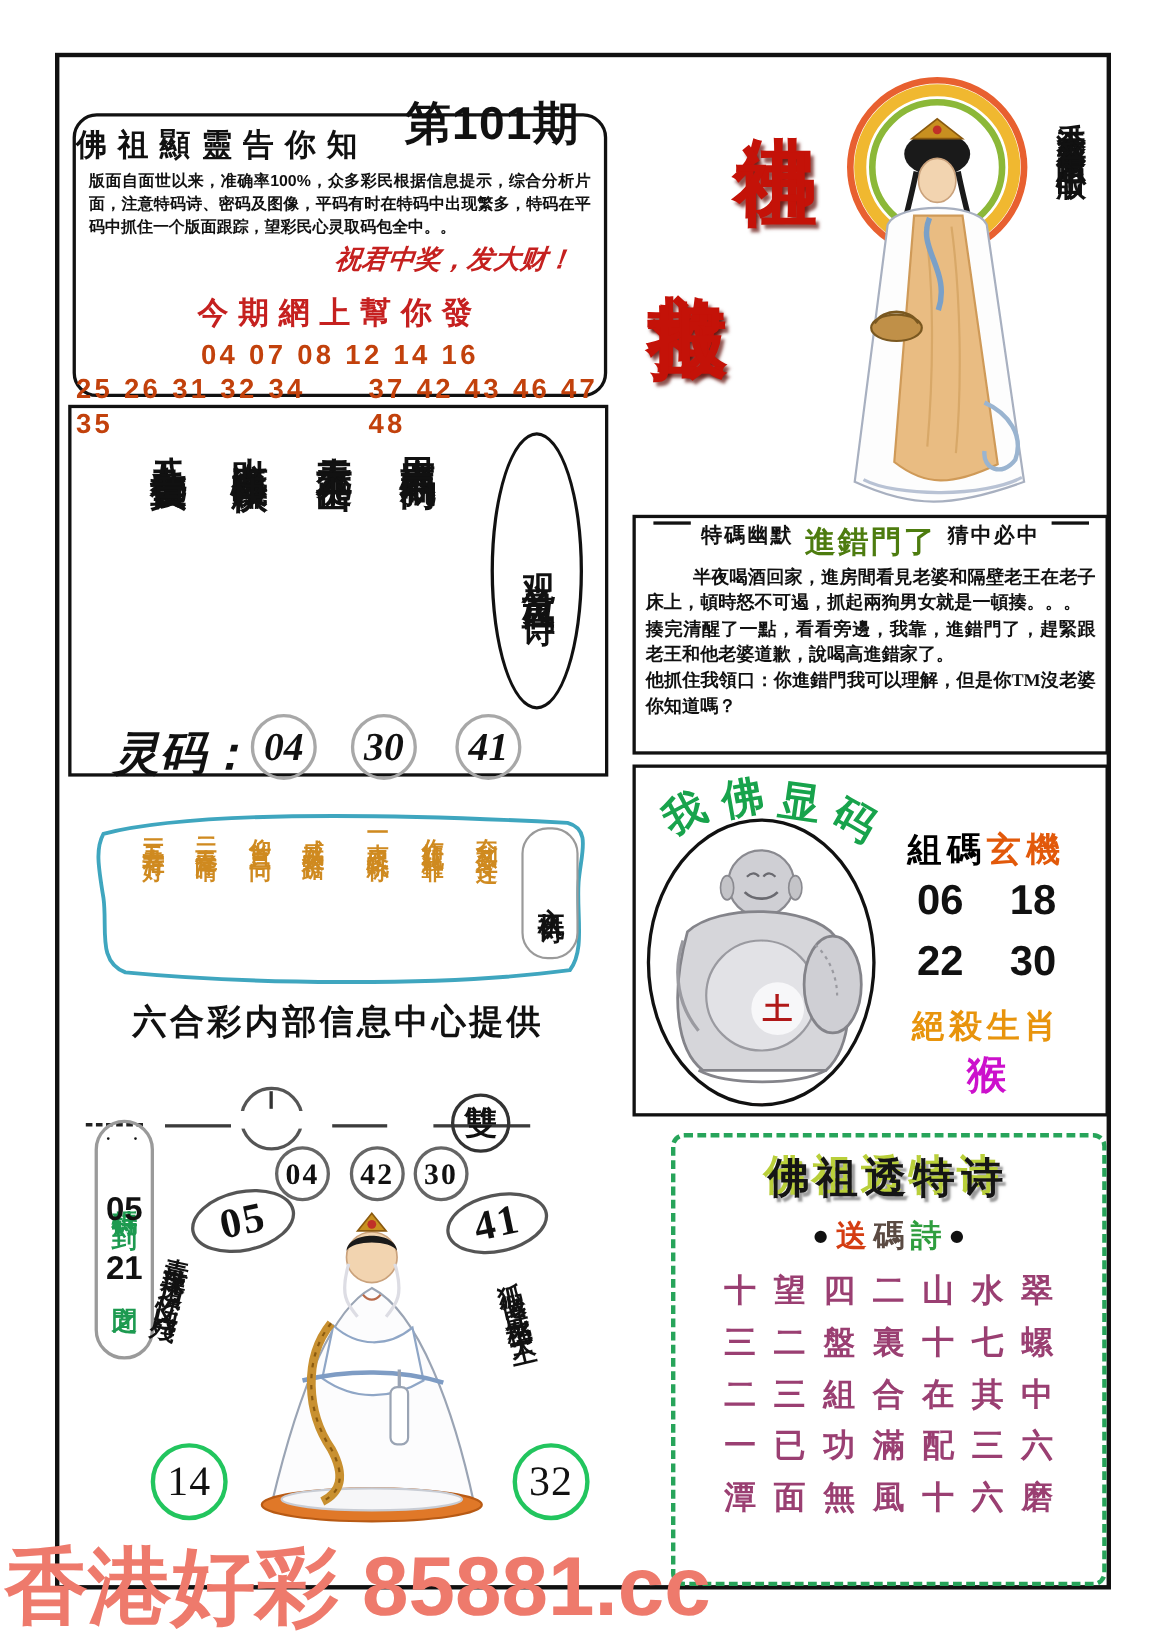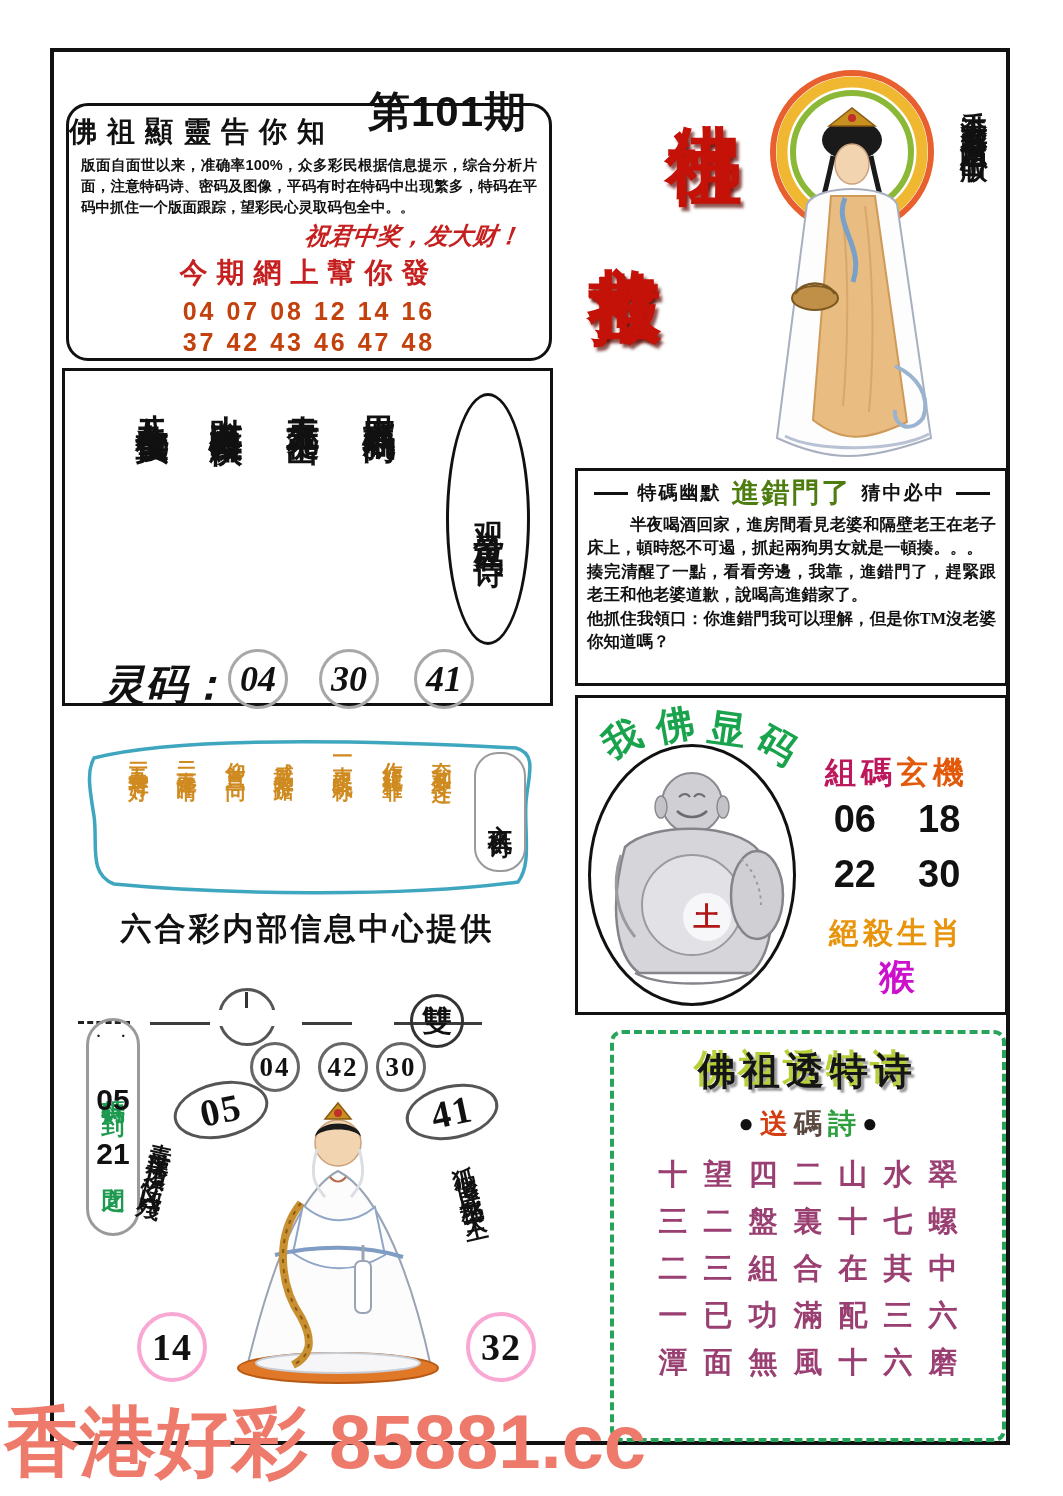--- a/index.html
+++ b/index.html
@@ -16,21 +16,21 @@
   .issue { left:368px; top:52px; font-family:"Liberation Sans","DejaVu Sans",sans-serif;
            font-weight:bold; font-size:42px; letter-spacing:1px;margin-top:32px; }
 
   
   .notice-box { left:66px; top:103px; width:486px; height:258px; border:3px solid #111; border-radius:22px; }
   .notice-title { margin-top:7px; font-size:28px; font-weight:bold; letter-spacing:10px; text-align:left; }
   .notice-body { padding:4px 12px 0 12px; font-family:"Liberation Sans","DejaVu Sans",sans-serif;
                  font-size:14.5px; font-weight:600; line-height:1.45; text-align:justify; }
   .wish { margin:2px 28px 0 0; text-align:right; font-size:24px; font-weight:bold; font-style:italic;
           color:#c5201f; transform:skewX(-6deg); }
-  .promo { margin-top:2px; text-align:center; font-size:28px; font-weight:bold; letter-spacing:9px; color:#c5201f; }
+  .promo { margin-top:14px; text-align:center; font-size:28px; font-weight:bold; letter-spacing:9px; color:#c5201f; }
   .numrows { margin-top:4px; }
   .numrow { display:flex; justify-content:center; gap:52px; color:#c2410c;
             font-family:"Liberation Sans","DejaVu Sans",sans-serif;
             font-weight:bold; font-size:25px; letter-spacing:3px; line-height:1.25; }
 
   
   .lingma-box { left:62px; top:368px; width:491px; height:338px; border:3px solid #111; }
   .lm-col { position:absolute; top:18px; font-size:33px; font-weight:bold; letter-spacing:3px; }
   .lm-c1 { left:64px; } .lm-c2 { left:138px; } .lm-c3 { left:215px; } .lm-c4 { left:291px; }
   .lm-oval { position:absolute; left:381px; top:22px; width:84px; height:252px;
@@ -73,35 +73,35 @@
   .partial-mask { left:210px; top:1010px; width:82px; height:16px; background:#fff; }
   .partial-stroke { left:245px; top:992px; width:3px; height:16px; background:#333; }
   .circ { border-radius:50%; display:flex; align-items:center; justify-content:center; }
   .c-double { left:410px; top:994px; width:54px; height:54px; border:3px solid #333; font-size:30px; font-weight:bold; }
   .c-small { width:50px; height:50px; border:3px solid #666; font-size:27px; font-weight:bold; letter-spacing:2px; }
   .c-04 { left:250px; top:1042px; } .c-27 { left:318px; top:1042px; } .c-30 { left:376px; top:1042px; }
   .oval { border:3px solid #555; border-radius:50%; display:flex; align-items:center; justify-content:center;
           font-size:38px; font-weight:bold; letter-spacing:2px; }
   .o-05 { left:173px; top:1082px; width:96px; height:56px; transform:rotate(-12deg); }
   .o-41 { left:405px; top:1085px; width:94px; height:54px; transform:rotate(-12deg); }
-  .c-big { width:70px; height:70px; border:4px solid #f9a8d4; font-size:38px; letter-spacing:1px; font-weight:bold; }
+  .c-big { width:70px; height:70px; border:4px solid #22c55e; font-size:38px; letter-spacing:1px; font-weight:normal; }
   .c-14 { left:137px; top:1312px; } .c-32 { left:466px; top:1312px; }
 
   .diag { font-size:23px; font-weight:bold; letter-spacing:9px; }
   .diag-left  { left:152px; top:1126px; transform:rotate(13deg);  transform-origin:top center; }
   .diag-right { left:442px; top:1150px; transform:rotate(-13deg); transform-origin:top center; }
 
   
   .np-title { color:#c41208; font-weight:bold; text-shadow:3px 4px 3px rgba(95,12,6,.7); letter-spacing:4px; }
   .np-t1 { left:653px; top:64px;  font-size:76px; }
   .np-t2 { left:577px; top:210px; font-size:72px; }
   .publisher { left:956px; top:90px; font-size:27px; letter-spacing:4px; font-weight:600; }
 
   .joke-box { left:575px; top:468px; width:433px; height:218px; border:3px solid #111; }
-  .joke-header { display:flex; align-items:center; justify-content:center; gap:10px; margin-top:3px; }
+  .joke-header { display:flex; justify-content:center; gap:10px; margin-top:3px; }
   .hline { width:34px; height:0; border-top:3px solid #111; }
   .joke-tag, .joke-hint { font-size:19px; font-weight:bold; letter-spacing:2px; }
   .joke-title { font-size:28px; font-weight:bold; color:#4d7c0f; letter-spacing:2px; }
   .joke-body { padding:1px 9px 0 9px; font-size:16.5px; font-weight:600; line-height:1.42; text-align:justify; }
   .joke-body p.first { text-indent:2.6em; }
 
   .buddha-box { left:575px; top:695px; width:433px; height:320px; border:3px solid #111; }
   .arc-label .ch { position:absolute; font-size:38px; font-weight:bold; color:#18a34c; }
   .arc-label .ch:nth-child(1){ left:25px;  top:16px; transform:rotate(-28deg); }
   .arc-label .ch:nth-child(2){ left:78px;  top:2px;  transform:rotate(-10deg); }
@@ -109,21 +109,21 @@
   .arc-label .ch:nth-child(4){ left:180px; top:22px; transform:rotate(30deg); }
   .buddha-ellipse { position:absolute; left:10px; top:46px; width:208px; height:262px;
                     border:3px solid #111; border-radius:50%; overflow:hidden; }
   .belly { position:absolute; left:92px; top:146px; width:48px; height:48px; background:#f7f7f9;
            border-radius:50%; display:flex; align-items:center; justify-content:center;
            font-size:27px; font-weight:bold; color:#b01818; }
   .secret { position:absolute; left:0; top:252px; width:208px; text-align:center;
             font-size:25px; font-weight:bold; color:#d42014; letter-spacing:1px; }
   .zuma-title { position:absolute; left:228px; top:54px; width:182px; text-align:center;
                 font-size:31px; font-weight:bold; letter-spacing:5px; }
-  .zuma-title .p1 { color:#be185d;text-align:right; } .zuma-title .p2 { color:#e2590a; }
+  .zuma-title .p1 { color:#000000;text-align:right; } .zuma-title .p2 { color:#e2590a; }
   .zuma-row { position:absolute; width:182px; left:228px; display:flex; justify-content:center; gap:42px;
               font-family:"Liberation Sans","DejaVu Sans",sans-serif; font-weight:bold; font-size:38px; }
   .zr1 { top:100px; } .zr2 { top:155px; }
   .kill-title { position:absolute; left:228px; top:215px; width:182px; text-align:center;
                 font-size:30px; font-weight:bold; color:#e8940c; letter-spacing:4px; }
   .kill-zodiac { position:absolute; left:228px; top:255px; width:182px; text-align:center;
                  font-size:36px; font-weight:bold; color:#cc10cc; }
 
   .tip-box { left:610px; top:1030px; width:396px; height:412px; border:4px dashed #27a45a; border-radius:12px; }
   .tip-title { margin-top:12px; text-align:center; font-size:38px; font-weight:bold; letter-spacing:6px;
@@ -150,20 +150,21 @@
 <div class="abs notice-box">
   <div class="notice-title">佛祖顯靈告你知</div>
   <div class="notice-body">版面自面世以来，准确率100%，众多彩民根据信息提示，综合分析片面，注意特码诗、密码及图像，平码有时在特码中出现繁多，特码在平码中抓住一个版面跟踪，望彩民心灵取码包全中。。</div>
   <div class="wish">祝君中奖，发大财！</div>
   <div class="promo">今期網上幫你發</div>
   <div class="numrows">
     <div class="numrow">
       <span>04 07 08 12 14 16</span>
     </div>
     <div class="numrow">
+      <span>25 26 31 32 34 35</span>
       <span>37 42 43 46 47 48</span>
     </div>
   </div>
 </div>
 
 <div class="abs lingma-box">
   <div class="lm-col lm-c1 vtext">八九二七重復買</div>
   <div class="lm-col lm-c2 vtext">大財進出賺錢快</div>
   <div class="lm-col lm-c3 vtext">十元五元從不出</div>
   <div class="lm-col lm-c4 vtext">男人買碼就不同</div>

